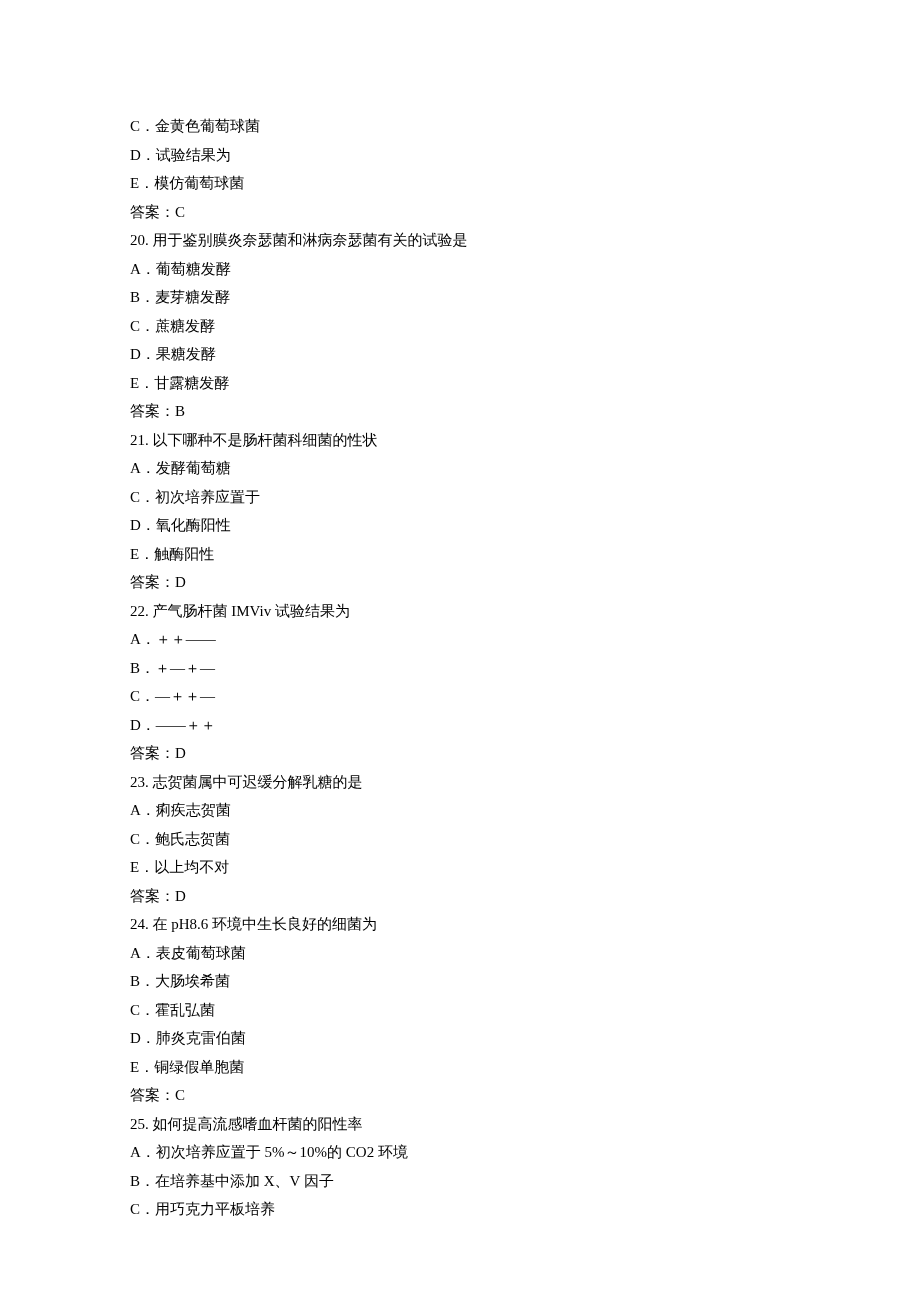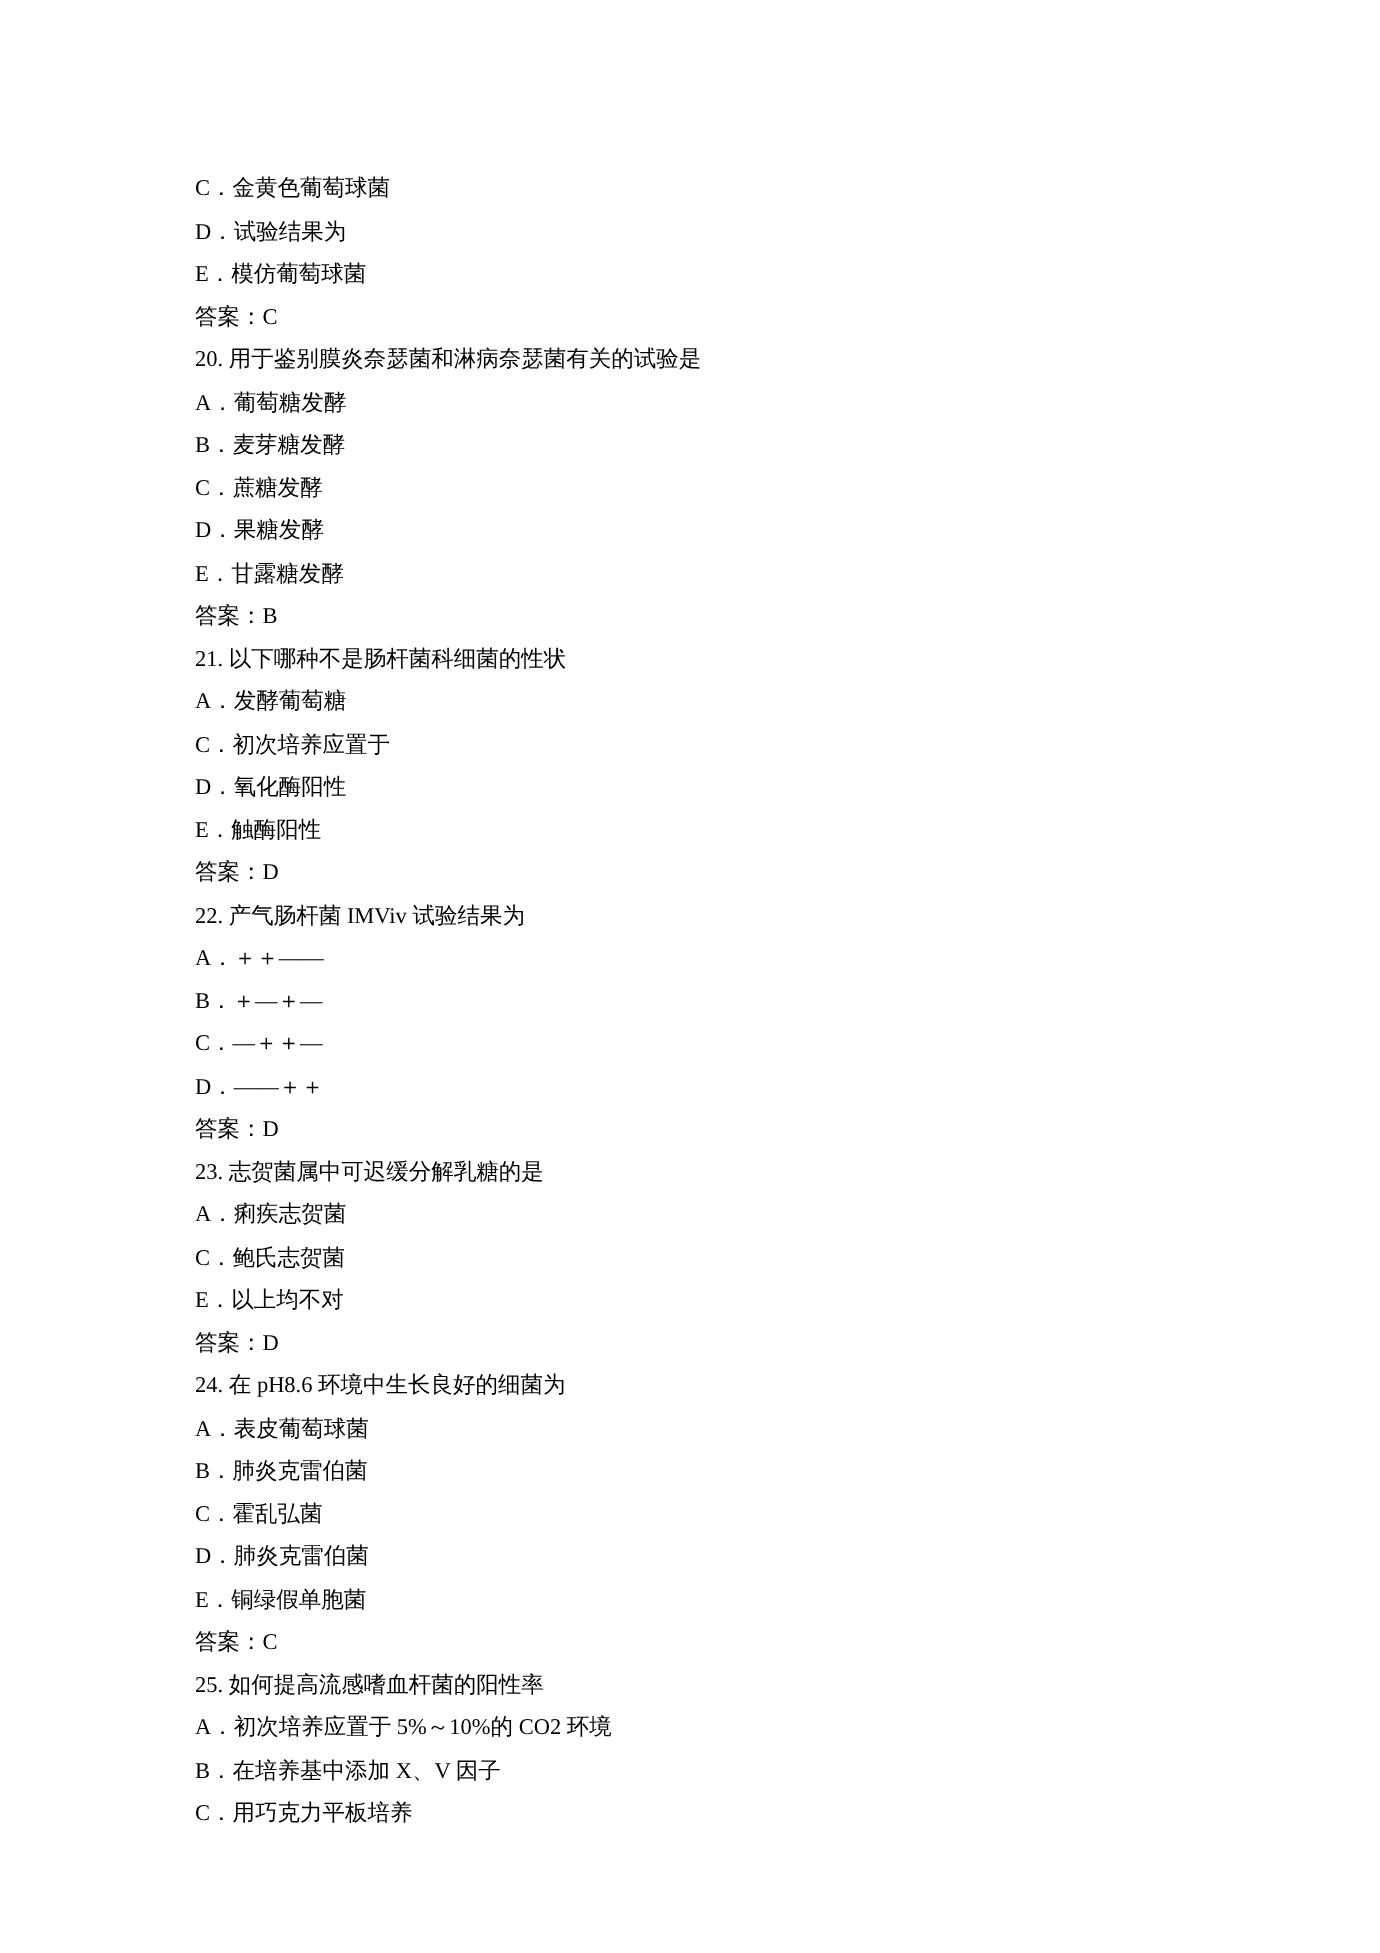--- a/index.html
+++ b/index.html
@@ -46,21 +46,21 @@
   <div class="line">C．―＋＋―</div>
   <div class="line">D．――＋＋</div>
   <div class="line">答案：D</div>
   <div class="line">23. 志贺菌属中可迟缓分解乳糖的是</div>
   <div class="line">A．痢疾志贺菌</div>
   <div class="line">C．鲍氏志贺菌</div>
   <div class="line">E．以上均不对</div>
   <div class="line">答案：D</div>
   <div class="line">24. 在 pH8.6 环境中生长良好的细菌为</div>
   <div class="line">A．表皮葡萄球菌</div>
-  <div class="line">B．肺炎克雷伯菌</div>
+  <div class="line">B．大肠埃希菌</div>
   <div class="line">C．霍乱弘菌</div>
   <div class="line">D．肺炎克雷伯菌</div>
   <div class="line">E．铜绿假单胞菌</div>
   <div class="line">答案：C</div>
   <div class="line">25. 如何提高流感嗜血杆菌的阳性率</div>
   <div class="line">A．初次培养应置于 5%～10%的 CO2 环境</div>
   <div class="line">B．在培养基中添加 X、V 因子</div>
   <div class="line">C．用巧克力平板培养</div>
 
 </div>

